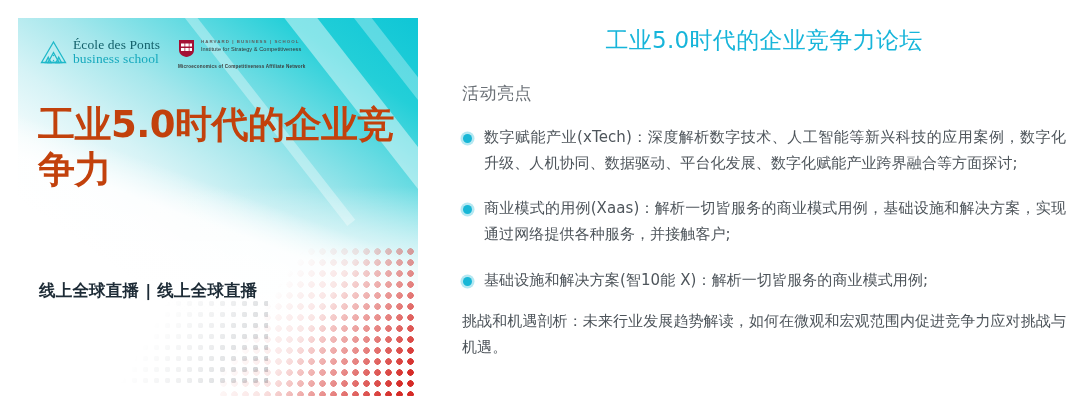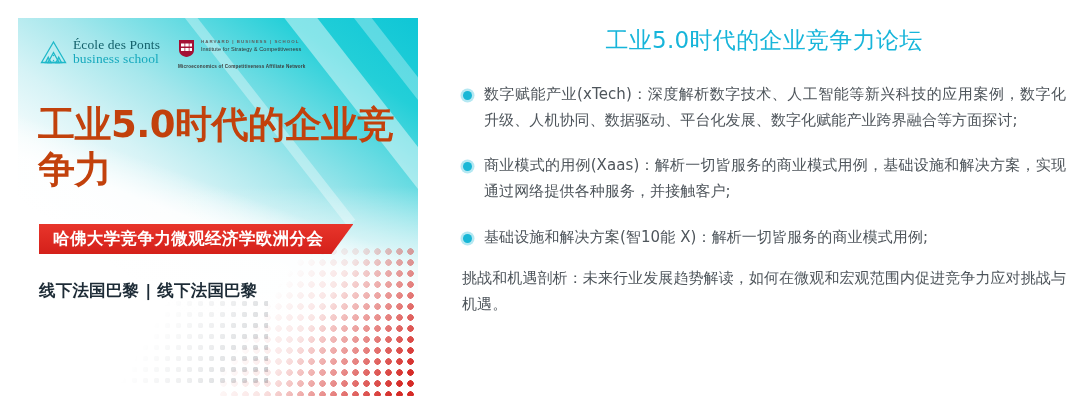--- a/index.html
+++ b/index.html
@@ -167,32 +167,32 @@
                 <div class="hbs-l2">Institute for Strategy &amp; Competitiveness</div>
               </div>
             </div>
             <div class="hbs-l3">Microeconomics of Competitiveness Affiliate Network</div>
           </div>
 
         </div>
 
         <div class="headline">工业5.0时代的企业竞争力</div>
 
-        <div class="ribbon">哈佛大学竞争力微观经济学欧洲分会</div>
 
         <div class="meta">
-          <div class="meta-line">线下法国巴黎 | 线下法国巴黎</div>
+          <div class="meta-line">线上全球直播 | 线上全球直播</div>
         </div>
 
       </div>
     </div>
   </div>
 
   <div class="article">
     <h1 class="art-title">工业5.0时代的企业竞争力论坛</h1>
+    <div class="art-sub">活动亮点</div>
 
     <ul class="bullets">
       <li class="bullet">数字赋能产业(xTech)：深度解析数字技术、人工智能等新兴科技的应用案例，数字化升级、人机协同、数据驱动、平台化发展、数字化赋能产业跨界融合等方面探讨;</li>
       <li class="bullet">商业模式的用例(Xaas)：解析一切皆服务的商业模式用例，基础设施和解决方案，实现通过网络提供各种服务，并接触客户;</li>
       <li class="bullet">基础设施和解决方案(智10能 X)：解析一切皆服务的商业模式用例;</li>
     </ul>
 
     <p class="tail">挑战和机遇剖析：未来行业发展趋势解读，如何在微观和宏观范围内促进竞争力应对挑战与机遇。</p>
   </div>
 

